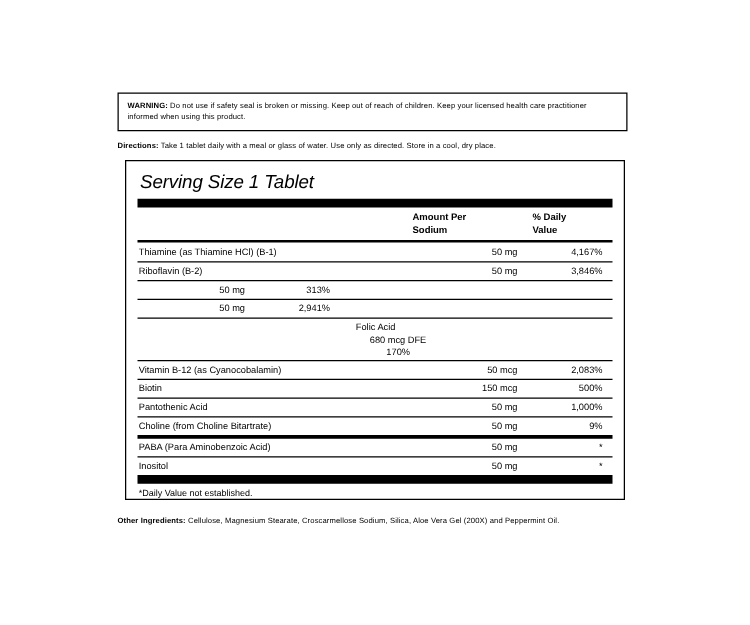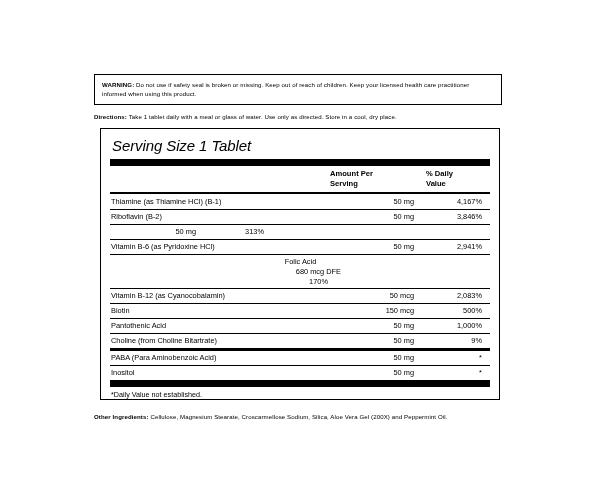--- a/index.html
+++ b/index.html
@@ -193,21 +193,21 @@
   <div class="panel">
 
     <div class="sf-serving">Serving Size 1 Tablet</div>
 
     <div class="rule-thick"></div>
 
     <div class="hdr">
       <div class="c-name"></div>
       <div class="c-amt">
         <div>Amount Per</div>
-        <div>Serving</div>
+        <div>Sodium</div>
       </div>
       <div class="c-dv">
         <div>% Daily</div>
         <div>Value</div>
       </div>
     </div>
 
     <div class="rule-med"></div>
 
     <div class="row">
@@ -224,21 +224,20 @@
     </div>
     <div class="rule-thin"></div>
 
     <div class="row">
       <div class="c-amt">50 mg</div>
       <div class="c-dv">313%</div>
     </div>
     <div class="rule-thin"></div>
 
     <div class="row">
-      <div class="c-name">Vitamin B-6 (as Pyridoxine HCl)</div>
       <div class="c-amt">50 mg</div>
       <div class="c-dv">2,941%</div>
     </div>
     <div class="rule-thin"></div>
 
     <div class="row two-line">
       <div class="c-name">Folic Acid</div>
       <div class="c-amt">680 mcg DFE</div>
       <div class="c-dv">170%</div>
     </div>

